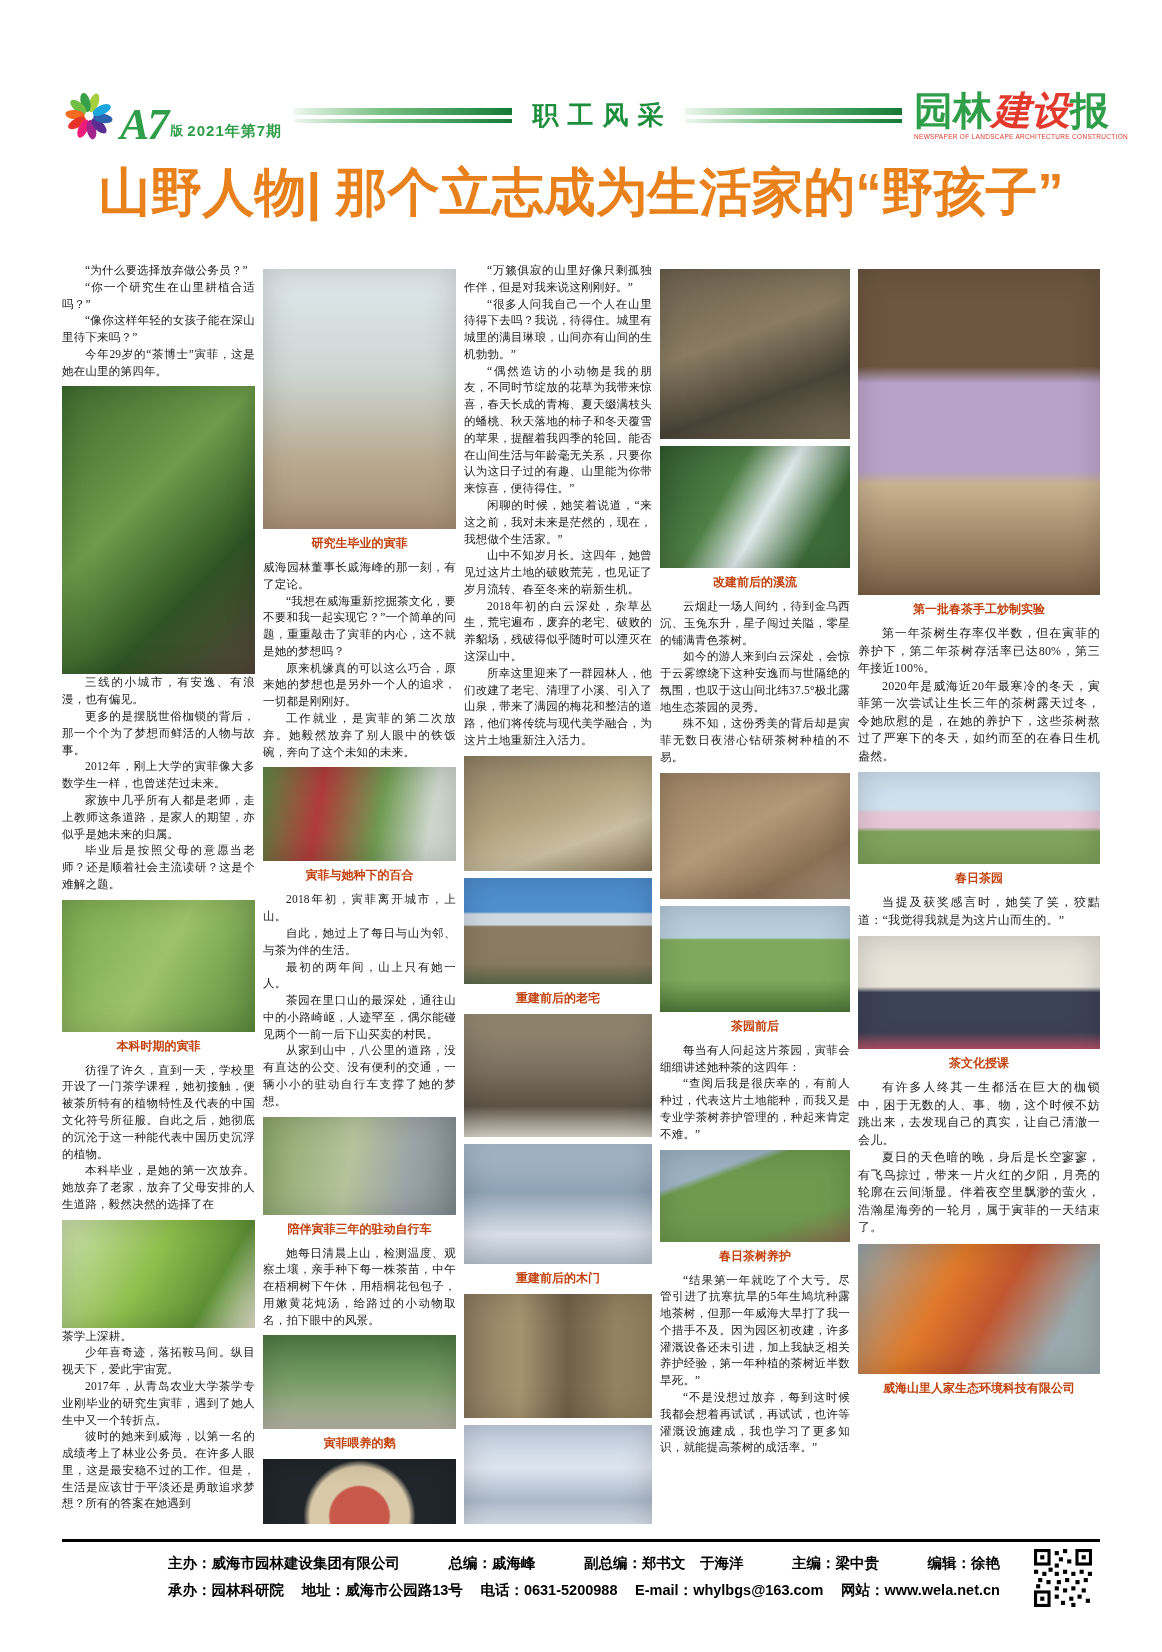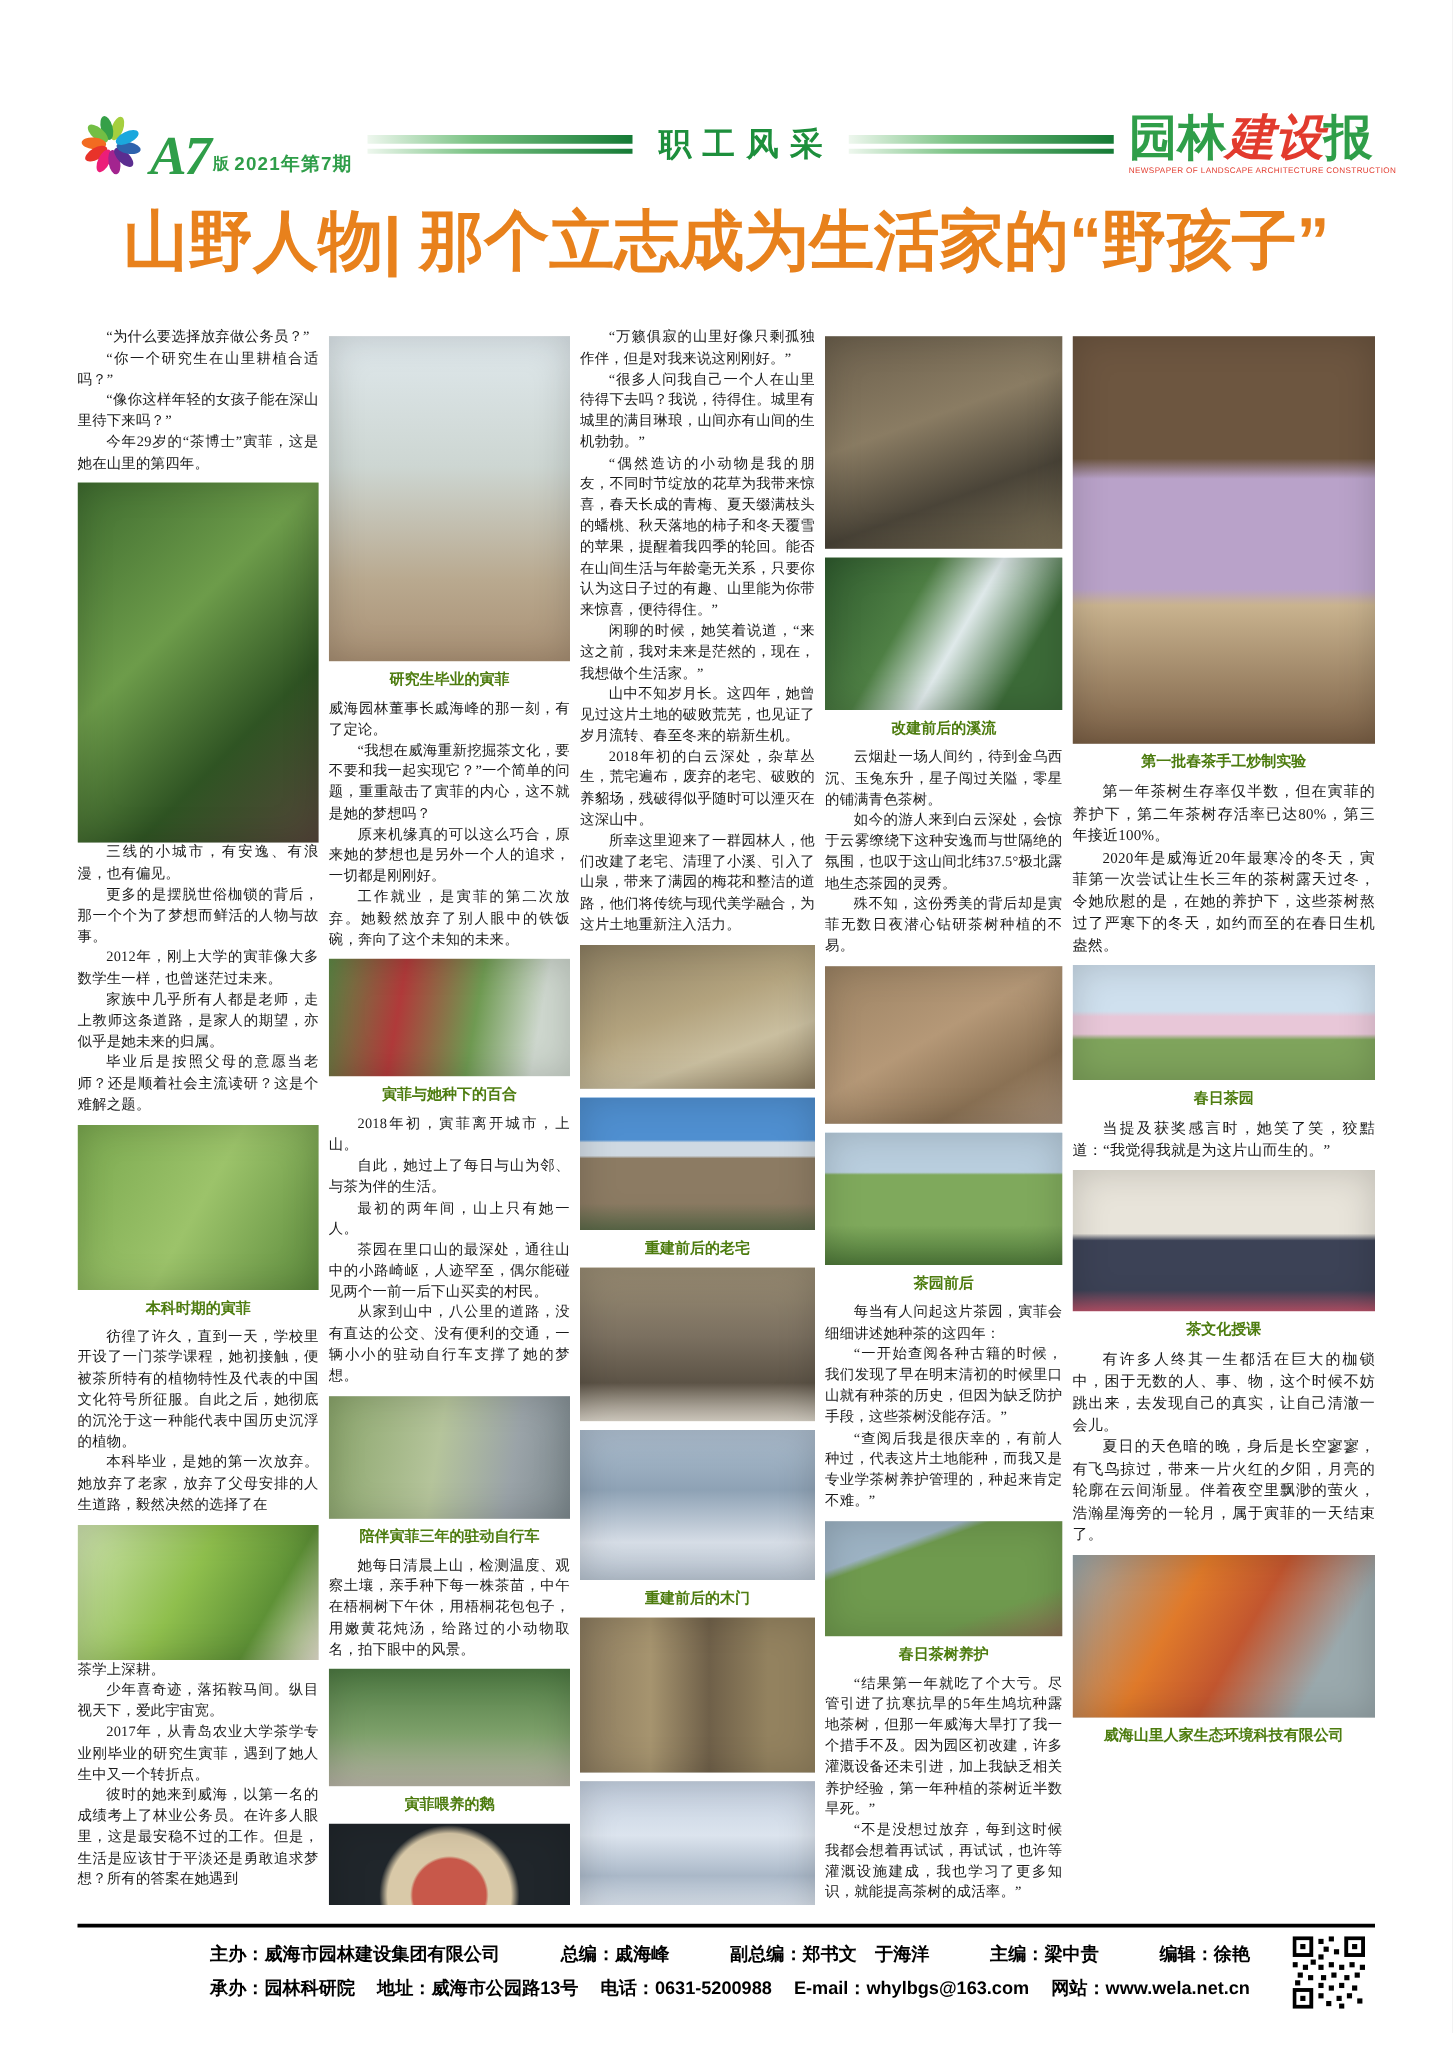--- a/index.html
+++ b/index.html
@@ -3,21 +3,21 @@
 <meta charset="utf-8">
 <style>
   html,body { margin:0; padding:0; background:#e9e9e9; }
   .page {
     position:relative; width:1162px; height:1652px; margin:0 auto;
     background:#ffffff; overflow:hidden;
     font-family:"Liberation Serif","DejaVu Serif",serif; color:#1a1a1a;
   }
   
   .header {
-    position:absolute; top:84px; left:62px; right:63px; height:62px;
+    position:absolute; top:84px; left:62px; right:52px; height:62px;
     display:flex; align-items:center;
   }
   .brand { display:flex; align-items:flex-end; flex:0 0 auto; }
   .flower { width:56px; height:56px; margin-right:2px; flex:0 0 auto; }
   .a7 {
     font-family:"Liberation Serif","DejaVu Serif",serif; font-style:italic; font-weight:bold;
     font-size:44px; line-height:.85; color:#2f9e49; letter-spacing:-2px;
   }
   .ban { font-size:13px; color:#2f9e49; font-weight:bold; margin:0 4px 3px 3px; font-family:"Liberation Sans",sans-serif; }
   .issue { font-size:15px; color:#2f9e49; font-weight:bold; margin-bottom:2px; font-family:"Liberation Sans",sans-serif; letter-spacing:1px; }
@@ -53,21 +53,21 @@
   .column:nth-child(5){ width:242px; }
   .para {
     margin:0; font-size:11.5px; line-height:1.46; text-align:justify;
     text-indent:2em; letter-spacing:.2px;
   }
   .column:nth-child(5) .para { font-size:12px; }
   .para.noindent { text-indent:0; }
   .photo { width:100%; margin-top:7px; box-shadow:inset 0 0 30px rgba(0,0,0,.18); }
   .caption {
     font-family:"Liberation Sans","DejaVu Sans",sans-serif;
-    font-size:12px; font-weight:bold; text-align:center; color:#4d7c0f;
+    font-size:12px; font-weight:bold; text-align:center; color:#c2410c;
     margin:6px 0 7px;
   }
   
   .tone-forest{background:linear-gradient(135deg,#3e6b2f,#6d9c4a 40%,#2f5423 70%,#55453a);}
   .tone-grass{background:linear-gradient(120deg,#7aa84f,#9cc36a 50%,#5c8a3c);}
   .tone-tea{background:linear-gradient(120deg,#cfe3b0,#8fbf4d 45%,#5e9136 75%,#e8e3d2);}
   .tone-hallway{background:linear-gradient(180deg,#dfe8ec,#cdd6d2 40%,#b9a98f 75%,#a99074);}
   .tone-rose{background:linear-gradient(100deg,#5e8a46,#b03a3a 30%,#6f9a52 60%,#cfd8cf 85%);}
   .tone-road{background:linear-gradient(100deg,#8aa56b,#b5c49b 45%,#9aa3a8 75%,#7f8b90);}
   .tone-geese{background:linear-gradient(180deg,#4d7a42,#7da06a 55%,#b8b4a6);}
@@ -201,21 +201,20 @@
         <div class="photo tone-drystream" style="height: 170px;"></div>
         <div class="photo tone-stream" style="height: 122px;"></div>
         <div class="caption">改建前后的溪流</div>
         <p class="para">云烟赴一场人间约，待到金乌西沉、玉兔东升，星子闯过关隘，零星的铺满青色茶树。</p>
         <p class="para">如今的游人来到白云深处，会惊于云雾缭绕下这种安逸而与世隔绝的氛围，也叹于这山间北纬37.5°极北露地生态茶园的灵秀。</p>
         <p class="para">殊不知，这份秀美的背后却是寅菲无数日夜潜心钻研茶树种植的不易。</p>
         <div class="photo tone-barren" style="height: 126px;"></div>
         <div class="photo tone-teagarden" style="height: 106px;"></div>
         <div class="caption">茶园前后</div>
         <p class="para">每当有人问起这片茶园，寅菲会细细讲述她种茶的这四年：</p>
-        <p class="para">“一开始查阅各种古籍的时候，我们发现了早在明末清初的时候里口山就有种茶的历史，但因为缺乏防护手段，这些茶树没能存活。”</p>
         <p class="para">“查阅后我是很庆幸的，有前人种过，代表这片土地能种，而我又是专业学茶树养护管理的，种起来肯定不难。”</p>
         <div class="photo tone-tend" style="height: 92px;"></div>
         <div class="caption">春日茶树养护</div>
         <p class="para">“结果第一年就吃了个大亏。尽管引进了抗寒抗旱的5年生鸠坑种露地茶树，但那一年威海大旱打了我一个措手不及。因为园区初改建，许多灌溉设备还未引进，加上我缺乏相关养护经验，第一年种植的茶树近半数旱死。”</p>
         <p class="para">“不是没想过放弃，每到这时候我都会想着再试试，再试试，也许等灌溉设施建成，我也学习了更多知识，就能提高茶树的成活率。”</p>
       </div>
       <div class="column">
         <div class="photo tone-teafry" style="height: 326px;"></div>
         <div class="caption">第一批春茶手工炒制实验</div>
         <p class="para">第一年茶树生存率仅半数，但在寅菲的养护下，第二年茶树存活率已达80%，第三年接近100%。</p>

